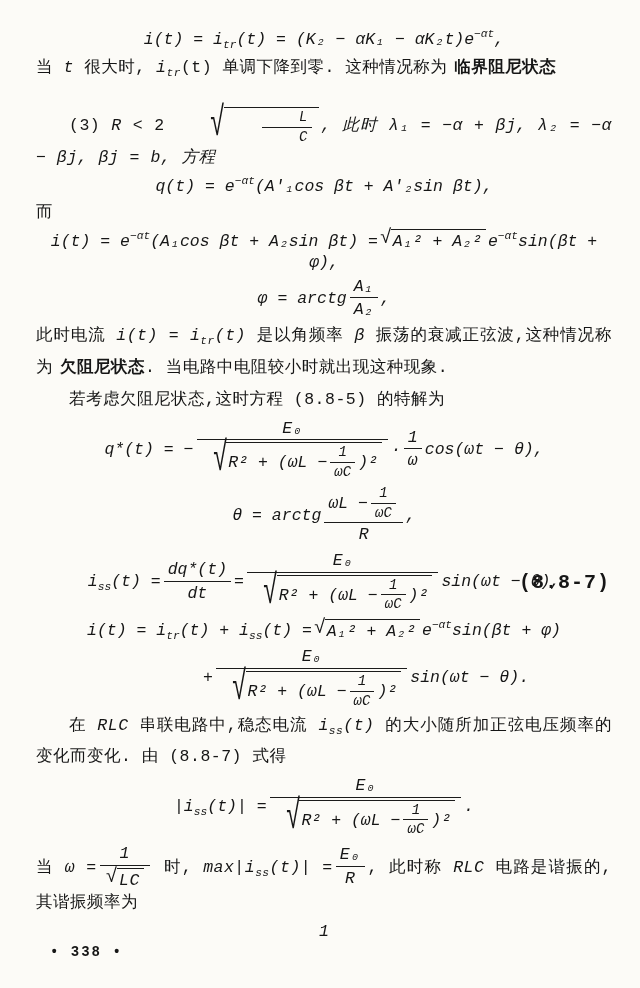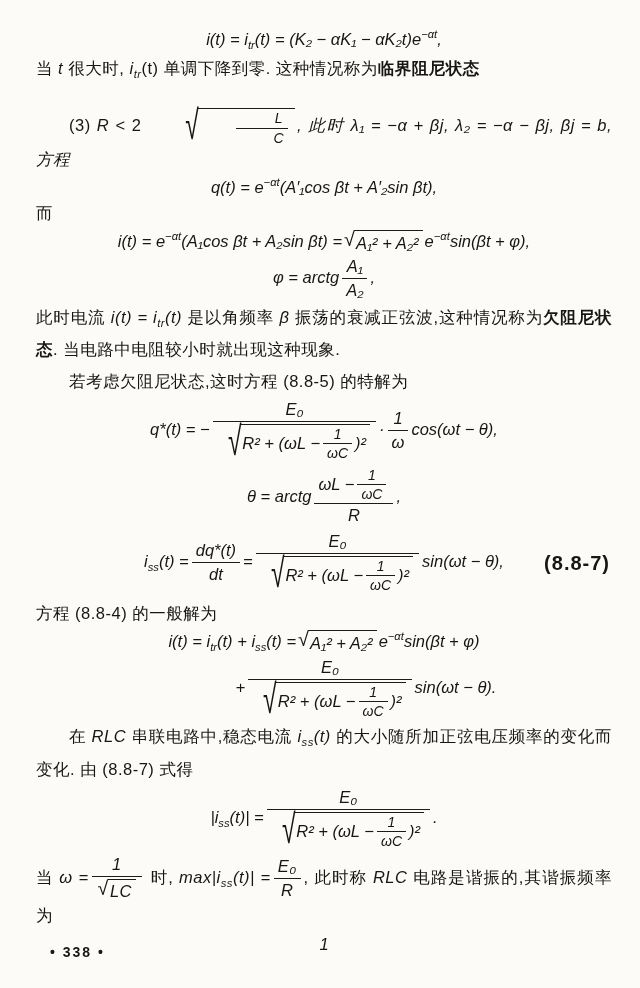--- a/index.html
+++ b/index.html
@@ -2,33 +2,33 @@
 <html><head>
 <meta charset="utf-8">
 <style>
   html,body{margin:0;padding:0;background:#e8e6e0;}
   .page{
     position:relative;
     width:640px;height:988px;box-sizing:border-box;
     margin:0 auto;
     background:#fcfbf7;
     color:#161616;
-    font-family:Liberation Sans, sans-serif;
+    font-family:Liberation Mono, monospace;
     padding:24px 28px 10px 36px;
     overflow:hidden;
   }
   
   .txt{
     font-size:16.5px;
     line-height:26px;
     letter-spacing:0.5px;
     margin:2px 0;
     text-align:justify;
   }
-  .txt .bold{font-weight:bold;}
+  .txt .bold{font-weight:bold;padding-left:7px;}
   .ind{text-indent:33px;margin-top:6px;}
   .var{font-style:italic;}
   
   .eq{
     text-align:center;
     font-size:16.5px;
     font-style:italic;
     margin:3px 0;
     line-height:1.25;
   }
@@ -119,23 +119,20 @@
   <div class="eqwrap">
     <div class="eq" style="margin:6px 0;">
       <span>i</span><sub>ss</sub><span>(t) =</span><span class="frac"><span class="num">dq*(t)</span><span class="den">dt</span></span><span>=</span><span class="frac"><span class="num">E₀</span><span class="den"><span class="sqrt tall">
               <span class="rsign">√</span>
               <span class="rad"><span>R² + (ωL −</span><span class="frac small"><span class="num">1</span><span class="den">ωC</span></span><span>)²</span></span>
             </span></span></span><span>sin(ωt − θ),</span>
     </div>
     <span class="eqtag">(8.8-7)</span>
   </div>
 
-  <p class="txt">
-    <span>方程 (8.8-4) 的一般解为</span>
-  </p>
 
   <div class="eq">
     <span>i(t) = i</span><sub>tr</sub><span>(t) + i</span><sub>ss</sub><span>(t) =</span><span class="sqrt">
         <span class="rsign">√</span>
         <span class="rad">A₁² + A₂²</span>
       </span><span>e</span><sup>−αt</sup><span>sin(βt + φ)</span>
   </div>
 
   <div class="eq shift-right" style="margin:4px 0;">
     <span>+</span><span class="frac"><span class="num">E₀</span><span class="den"><span class="sqrt tall">

